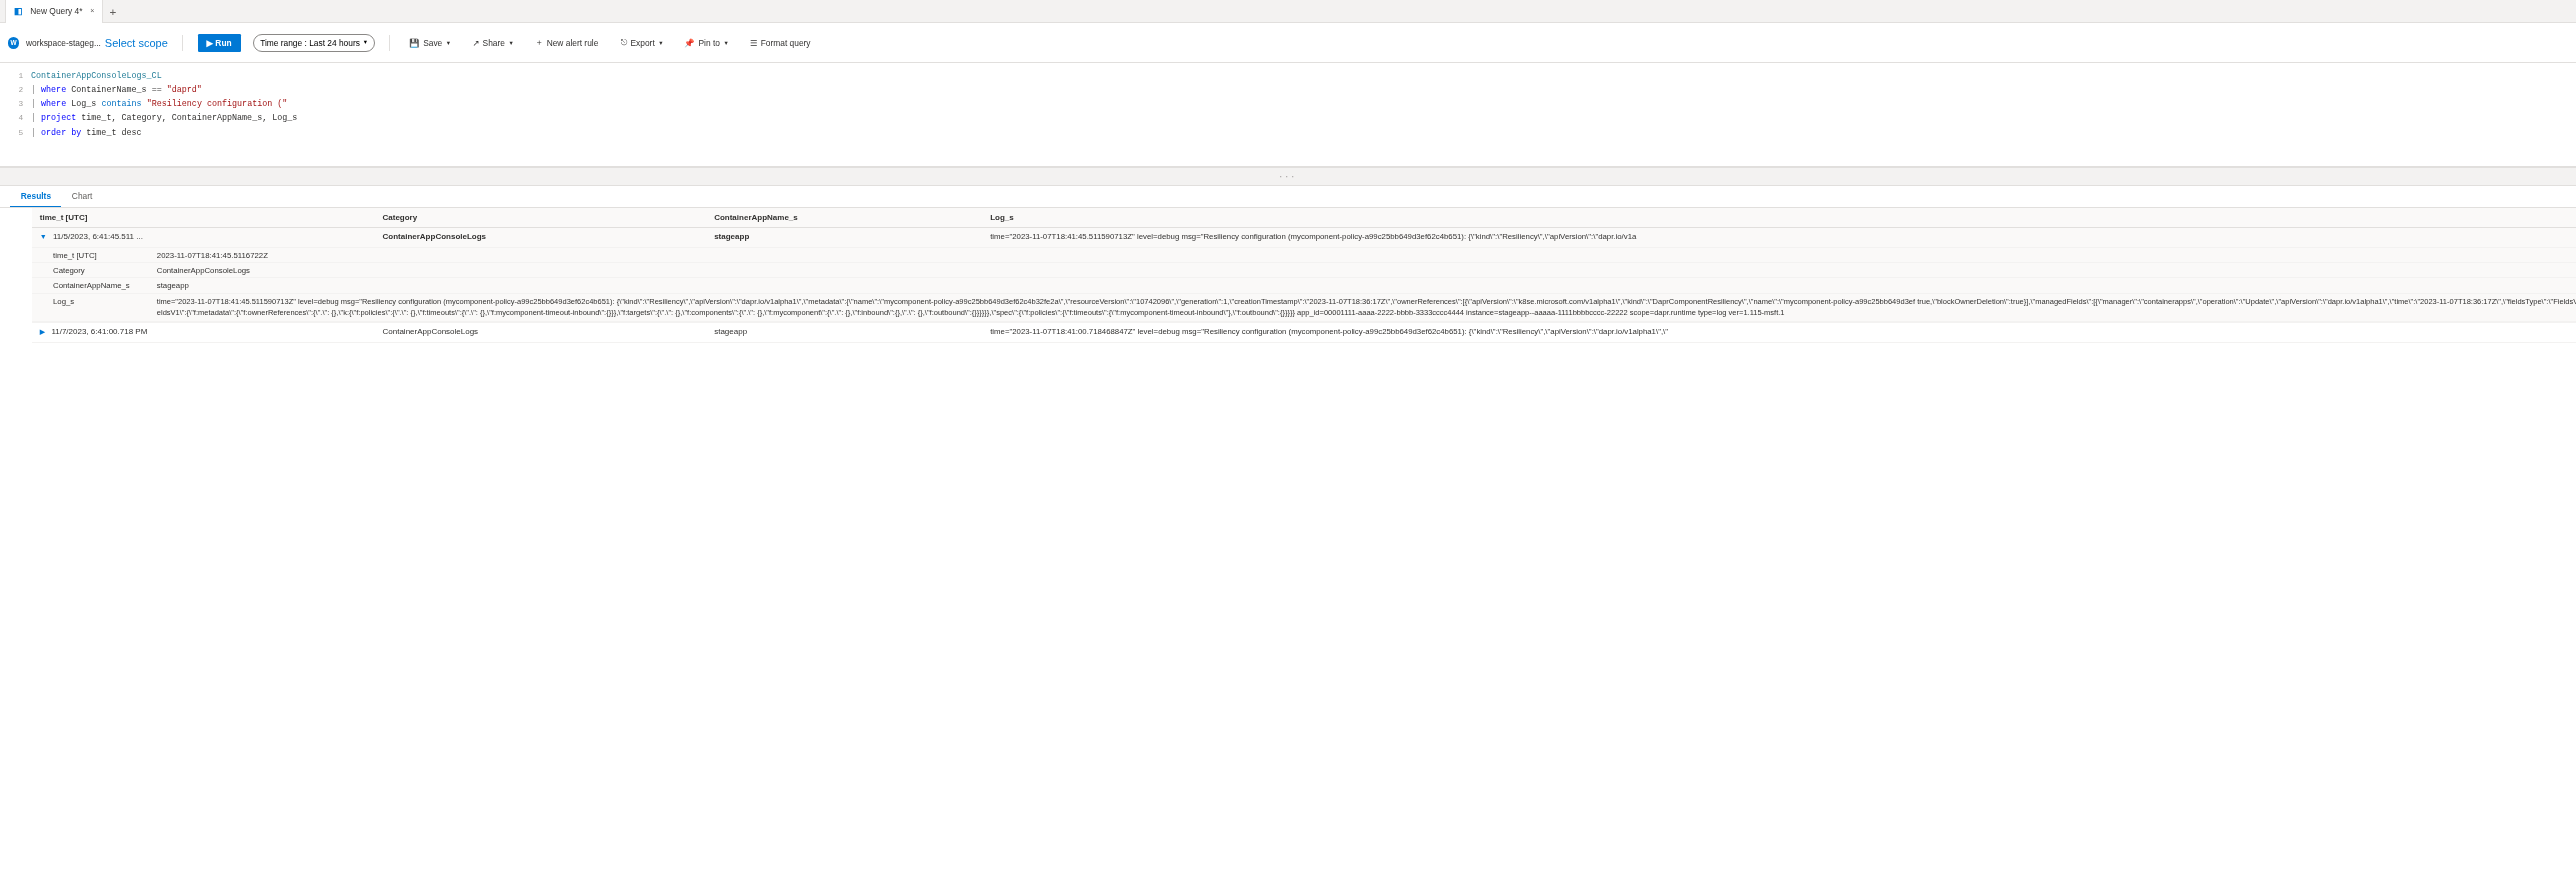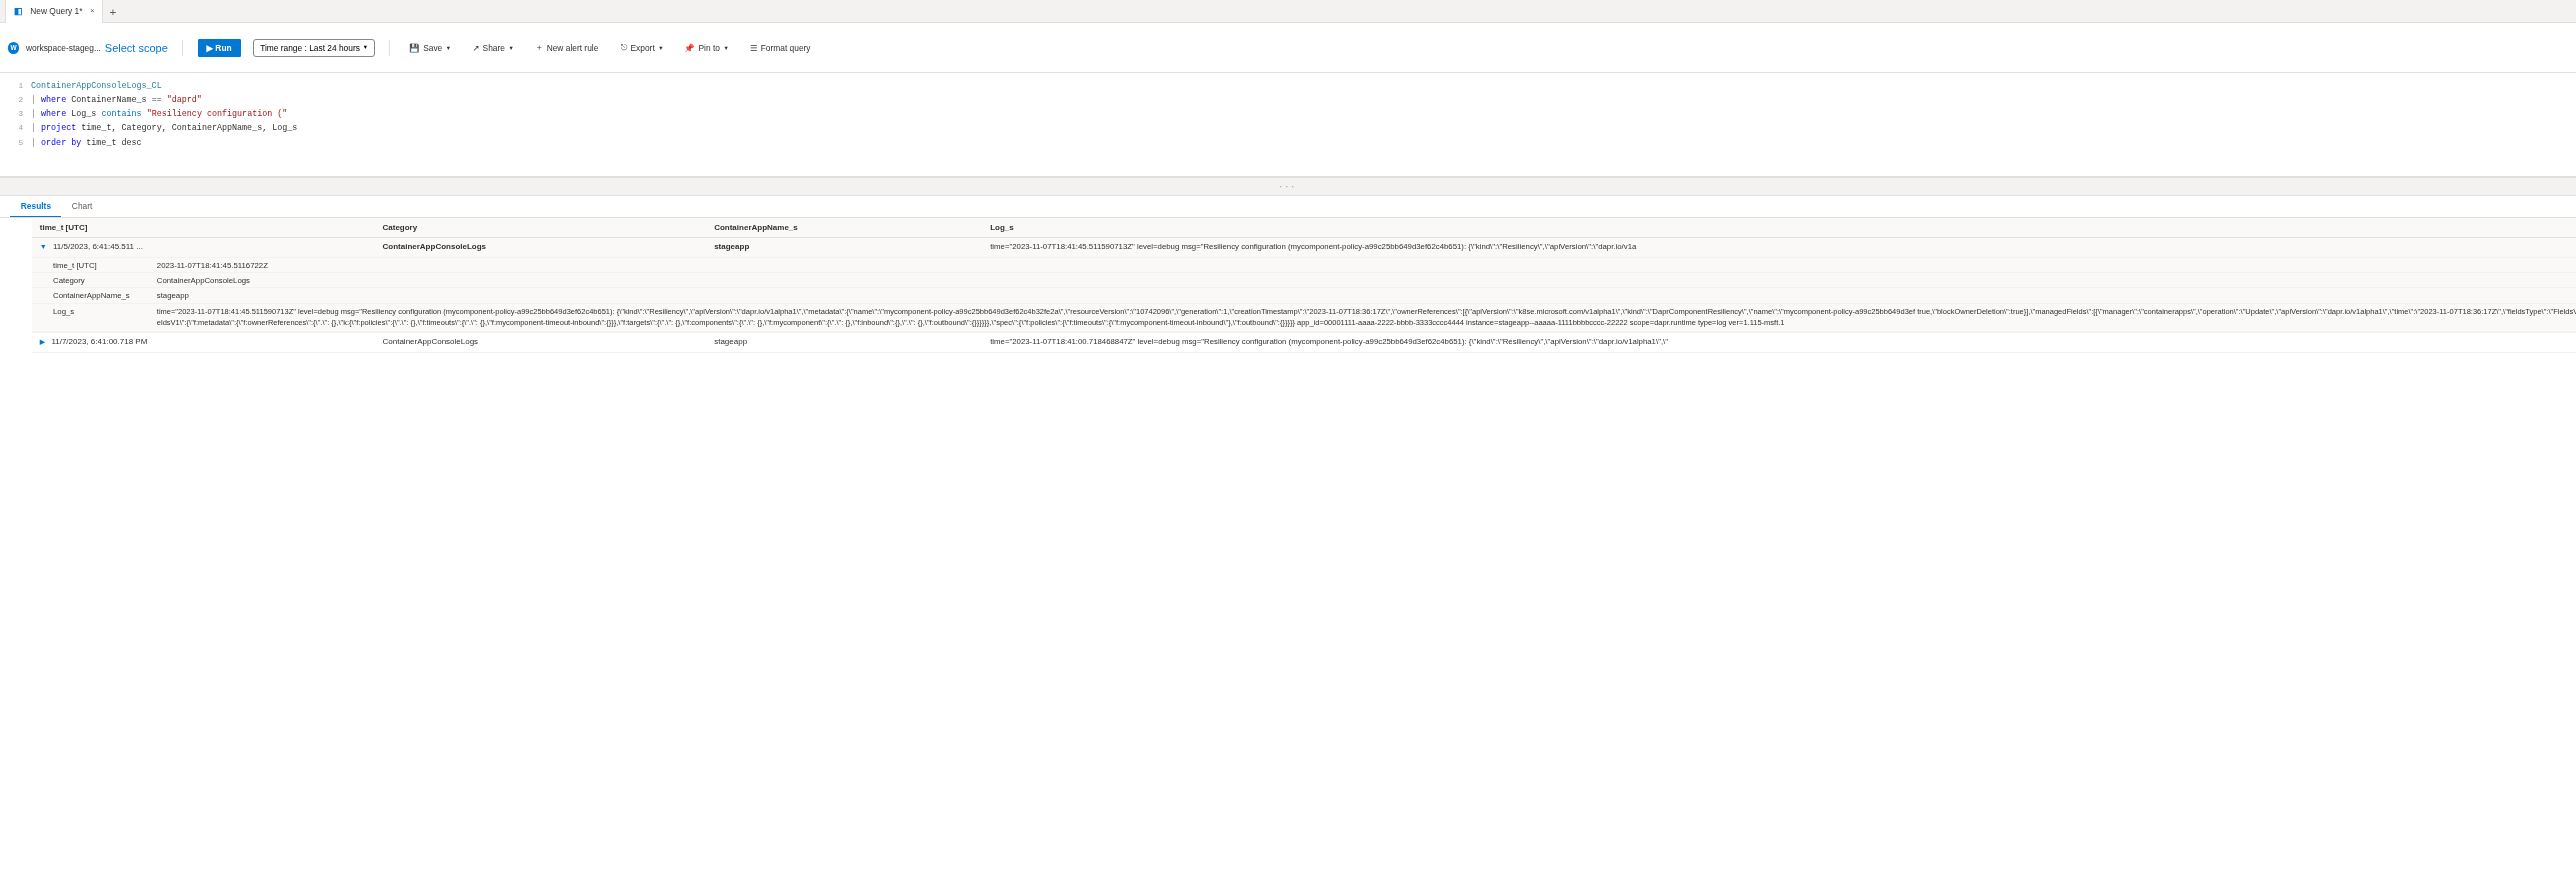--- a/index.html
+++ b/index.html
@@ -50,21 +50,21 @@
       margin-right: 2.6px;
     }
 
     
     .toolbar {
       display: flex;
       align-items: center;
       padding: 3.9px 7.8px;
       border-bottom: 0.6px solid #e1dfdd;
       gap: 12px;
-      height: 50px;
+      height: 40px;
       background: #fff;
     }
     .workspace-selector {
       display: flex;
       align-items: center;
       gap: 3.9px;
       font-size: 8.4px;
       color: #323130;
     }
     .workspace-name {
@@ -89,21 +89,21 @@
       border-radius: 1.3px;
       padding: 3.9px 9px;
       cursor: pointer;
       font-size: 8.4px;
       font-weight: 600;
     }
     .time-range-btn {
       display: flex;
       gap: 2.6px;
       border: 0.6px solid #8a8886;
-      border-radius: 3px;
+      border-radius: 9px;
       padding: 3.2px 6.5px;
       cursor: pointer;
       font-size: 8.4px;
       background: #fff;
     }
     .toolbar-separator {
       width: 0.6px;
       height: 15.6px;
       background: #e1dfdd;
       margin: 0 2.6px;
@@ -264,21 +264,21 @@
       font-weight: bold;
       margin-right: 2.6px;
     }
   </style>
 </head>
 <body>
 
 <div class="tab-bar">
   <div class="tab-item">
     <span class="tab-logo">◧</span>
-    <span>New Query 1*</span>
+    <span>New Query 4*</span>
     <span class="tab-close">×</span>
   </div>
   <div class="tab-add">+</div>
 </div>
 
 <div class="toolbar">
   <div class="workspace-selector">
     <span class="workspace-icon">W</span>
     <span class="workspace-name">workspace-stageg...</span>
     <button class="select-scope-btn">Select scope</button>

